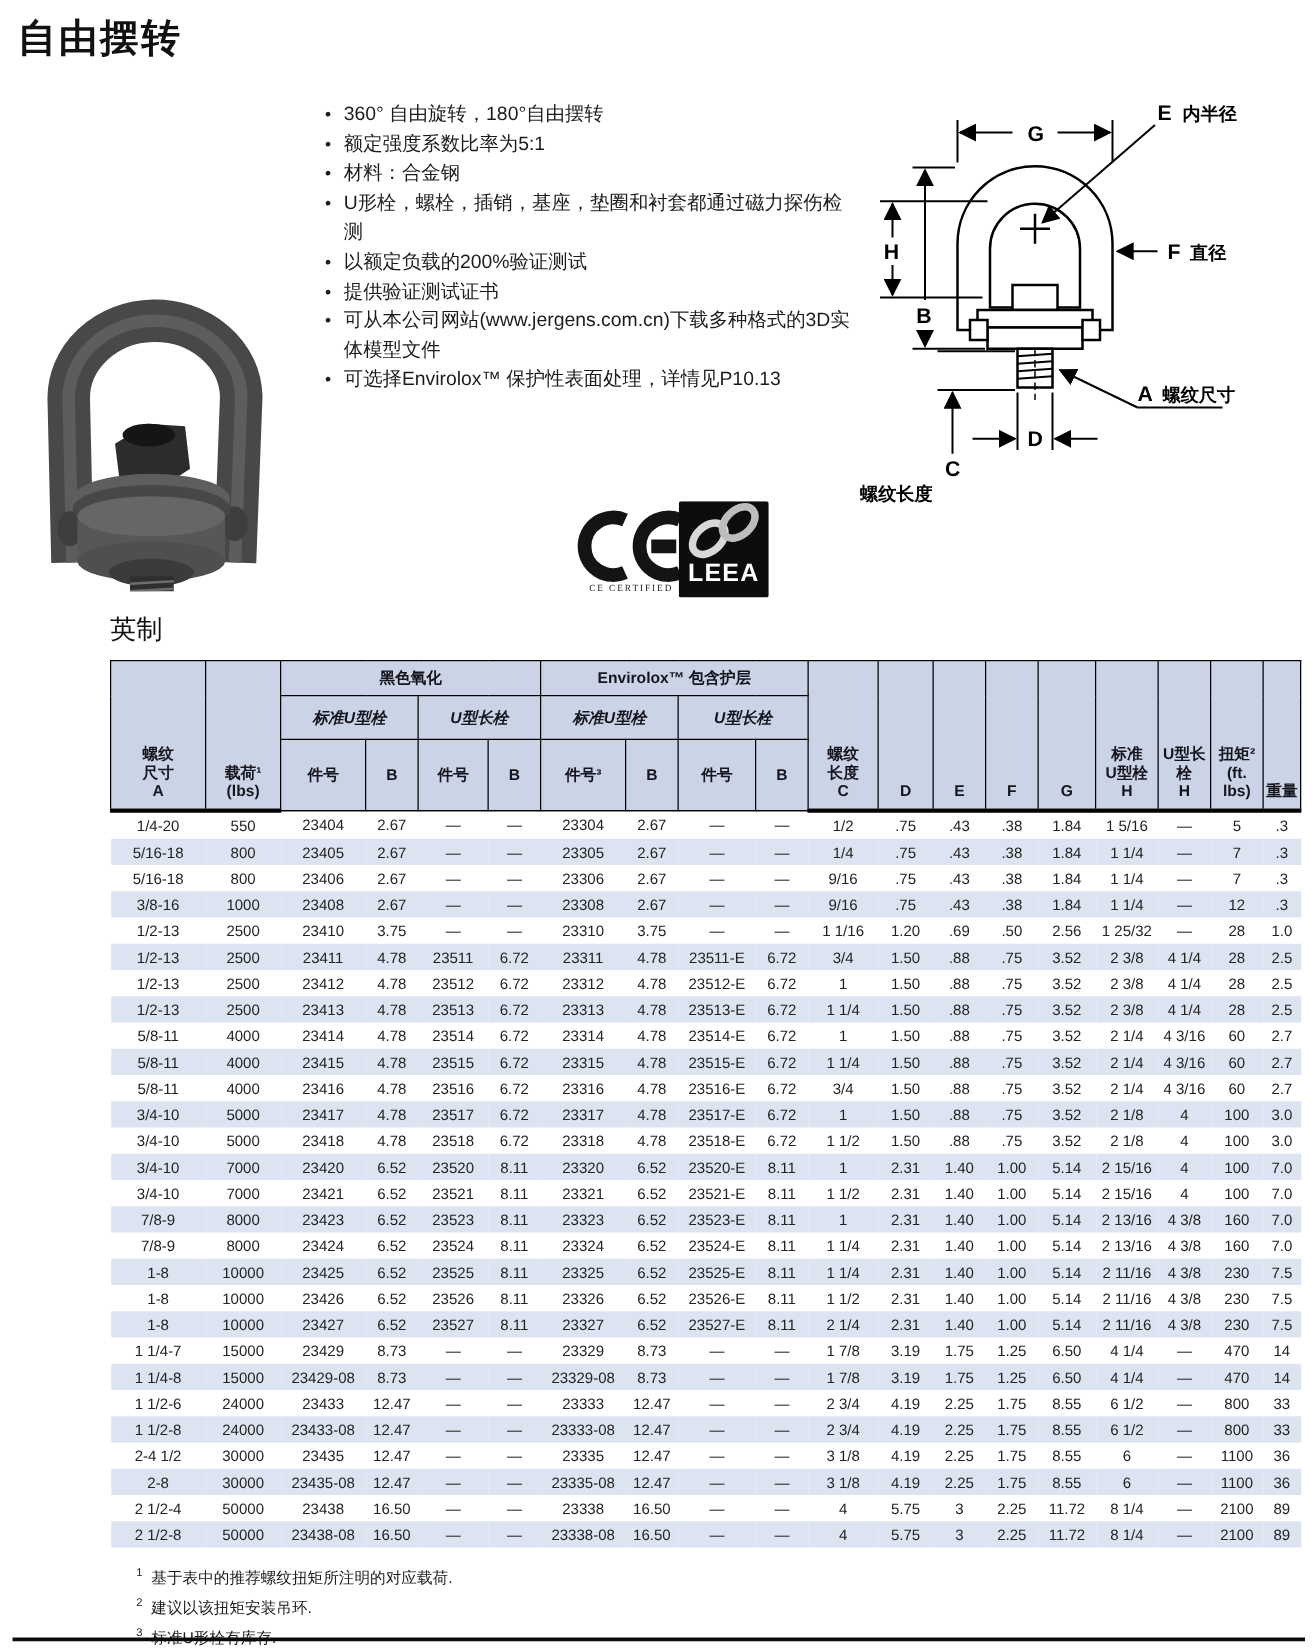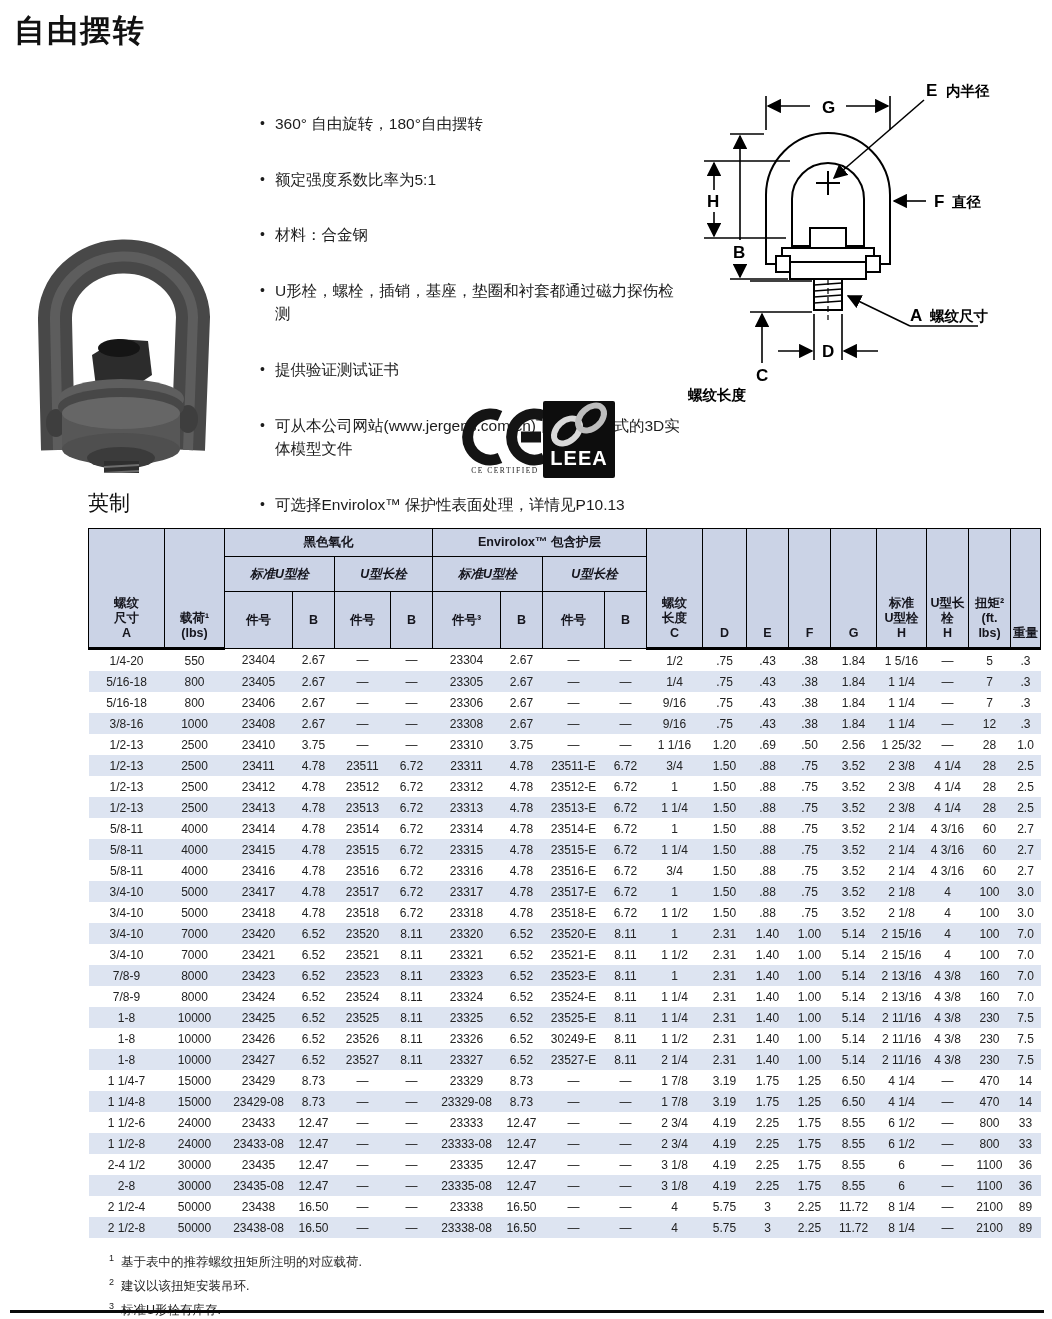--- a/index.html
+++ b/index.html
@@ -10,21 +10,21 @@
   .page-title{
     position:absolute;left:14px;top:10px;font-size:31px;font-weight:bold;letter-spacing:2px;color:#111;
   }
   
   .product-photo{position:absolute;left:0px;top:205px;width:250px;height:268px;}
   
   .features{
     position:absolute;left:258px;top:80px;width:425px;margin:0;padding:0;list-style:none;
     font-size:15.5px;line-height:23.6px;color:#1c1c1c;
   }
-  .features li{position:relative;padding-left:17px;margin-top:32px;}
+  .features li{position:relative;padding-left:17px;}
   .features li::before{content:"•";position:absolute;left:2px;top:0;font-size:14px;}
   
   .diagram{position:absolute;left:678px;top:68px;width:374px;height:336px;}
   .diagram text{font-family:"Liberation Sans","DejaVu Sans",sans-serif;}
   .dim-letter{font-size:17px;font-weight:bold;fill:#000;}
   .dim-cjk{font-size:14.5px;font-weight:bold;fill:#000;}
   
   .ce-logo{position:absolute;left:455px;top:407px;width:100px;height:72px;}
   .leea-logo{position:absolute;left:543px;top:401px;width:72px;height:77px;}
   
@@ -78,20 +78,21 @@
       <line x1="104" y1="280" x2="139" y2="278"></line>
     </g>
     <ellipse cx="121" cy="285" rx="17" ry="5" fill="#202020"></ellipse>
   </svg>
 
   <ul class="features">
       <li>360° 自由旋转，180°自由摆转</li>
       <li>额定强度系数比率为5:1</li>
       <li>材料：合金钢</li>
       <li>U形栓，螺栓，插销，基座，垫圈和衬套都通过磁力探伤检测</li>
+      <li>以额定负载的200%验证测试</li>
       <li>提供验证测试证书</li>
       <li>可从本公司网站(www.jergens.com.cn)下载多种格式的3D实体模型文件</li>
       <li>可选择Envirolox™ 保护性表面处理，详情见P10.13</li>
     </ul>
 
   <svg class="diagram" viewBox="0 0 374 336">
     <defs>
       <marker id="arr" viewBox="0 0 10 10" refX="9" refY="5" markerWidth="9" markerHeight="9" orient="auto-start-reverse">
         <path d="M0,0 L10,5 L0,10 z" fill="#000"></path>
       </marker>
@@ -641,21 +642,21 @@
           </tr>
           <tr>
             <td>1-8</td>
             <td>10000</td>
             <td>23426</td>
             <td>6.52</td>
             <td>23526</td>
             <td>8.11</td>
             <td>23326</td>
             <td>6.52</td>
-            <td>30249-E</td>
+            <td>23526-E</td>
             <td>8.11</td>
             <td>1 1/2</td>
             <td>2.31</td>
             <td>1.40</td>
             <td>1.00</td>
             <td>5.14</td>
             <td>2 11/16</td>
             <td>4 3/8</td>
             <td>230</td>
             <td>7.5</td>

